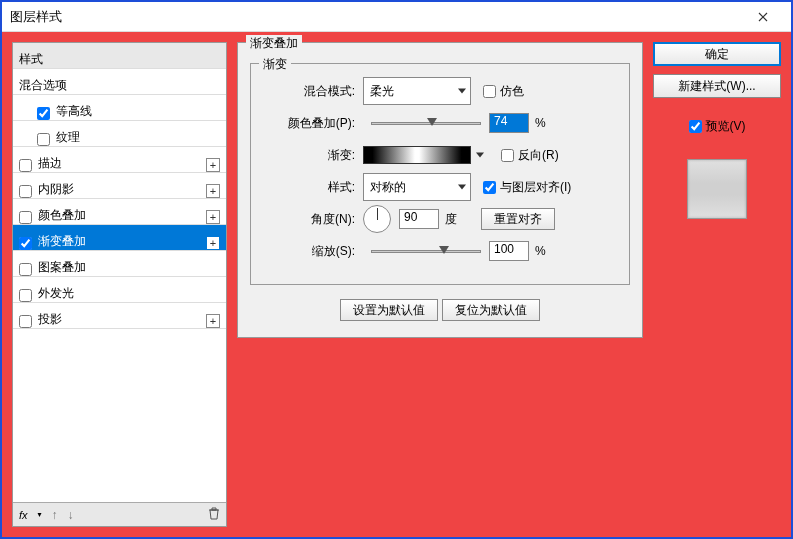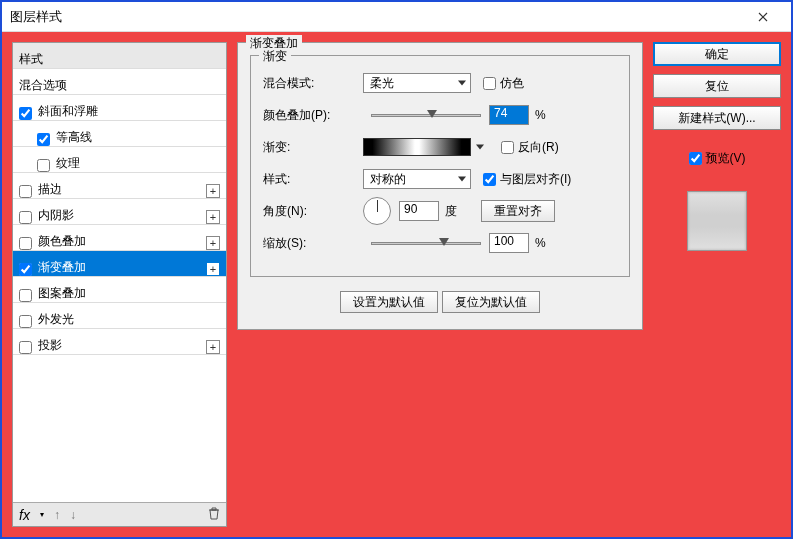--- a/index.html
+++ b/index.html
@@ -14,32 +14,32 @@
 .left-panel { width: 215px; background: #fff; border: 1px solid #999; display: flex; flex-direction: column; position: relative; }
 .left-list { flex: 1; overflow: hidden; }
 .list-item { height: 26px; display: flex; align-items: flex-end; border-bottom: 1px solid #ddd; padding: 0 6px; cursor: pointer; position: relative; }
 .list-item.header { background: #e8e8e8; font-weight: normal; }
 .list-item.sub { padding-left: 24px; }
 .list-item.selected { background: #0078d7; color: #fff; }
 .list-item input[type=checkbox] { margin-right: 6px; }
 .list-item .plus-icon { position: absolute; right: 6px; width: 14px; height: 14px; border: 1px solid #888; background: #fff; display: flex; align-items: center; justify-content: center; line-height: 1; font-size: 11px; color: #333; }
 .list-item.selected .plus-icon { border-color: #0078d7; }
 .left-footer { height: 24px; border-top: 1px solid #aaa; background: #e8e8e8; display: flex; align-items: center; padding: 0 6px; gap: 10px; }
-.left-footer .fx { font-style: italic; font-size: 14px; }
+.left-footer .fx { font-style: italic; font-size: 11px; }
 .left-footer .arrow { color: #777; cursor: pointer; }
 .left-footer .spacer { flex: 1; }
 .left-footer .trash { cursor: pointer; color: #555; }
 
 .center-panel { flex: 1; position: relative; }
 .group { border: 1px solid #999; padding: 12px 12px 16px; position: relative; background: #f0f0f0; }
 .group-title { position: absolute; top: -8px; left: 8px; background: #f0f0f0; padding: 0 4px; font-size: 12px; }
-.inner-group { border: 1px solid #999; padding: 16px 12px 12px; position: relative; }
+.inner-group { border: 1px solid #999; padding: 16px 12px 12px; margin-top: 8px; position: relative; }
 .row { display: flex; align-items: center; margin-bottom: 10px; height: 22px; }
-.row-label { width: 100px; text-align: left; padding-right: 16px; }
-.dropdown { height: 20px; border: 1px solid #888; background: #fff; padding: 0 20px 0 6px; min-width: 108px; position: relative; display: inline-flex; align-items: center; }
+.row-label { width: 100px; text-align: right; padding-right: 8px; }
+.dropdown { height: 28px; border: 1px solid #888; background: #fff; padding: 0 20px 0 6px; min-width: 108px; position: relative; display: inline-flex; align-items: center; }
 .dropdown::after { content: ""; position: absolute; right: 4px; top: 50%; transform: translateY(-50%); width: 0; height: 0; border-left: 4px solid transparent; border-right: 4px solid transparent; border-top: 5px solid #333; }
 .slider-track { width: 110px; height: 3px; background: #ccc; border: 1px solid #888; position: relative; margin: 0 8px; }
 .slider-thumb { position: absolute; top: -5px; width: 0; height: 0; border-left: 5px solid transparent; border-right: 5px solid transparent; border-top: 8px solid #555; }
 .text-input { width: 40px; height: 20px; border: 1px solid #888; background: #fff; padding: 0 4px; text-align: left; }
 .text-input.selected { background: #0078d7; color: #fff; }
 .unit { margin-left: 6px; }
 .cb { margin: 0 4px 0 12px; }
 .gradient-preview { width: 108px; height: 18px; border: 1px solid #333; background: linear-gradient(to right, #000 0%, #000 8%, #fff 48%, #fff 52%, #000 92%, #000 100%); display: inline-block; position: relative; }
 .gradient-preview::after { content: ""; position: absolute; right: -14px; top: 50%; transform: translateY(-50%); width: 0; height: 0; border-left: 4px solid transparent; border-right: 4px solid transparent; border-top: 5px solid #333; }
 .angle-dial { width: 28px; height: 28px; border: 1px solid #888; border-radius: 50%; background: #fff; position: relative; margin-right: 8px; }
@@ -68,24 +68,20 @@
   <div class="content">
 
     <div class="left-panel">
       <div class="left-list">
         <div class="list-item header">
             <span>样式</span>
           </div>
         <div class="list-item">
             <span>混合选项</span>
           </div>
-        <div class="list-item">
-            <input type="checkbox" checked="" style="">
-            <span>斜面和浮雕</span>
-          </div>
         <div class="list-item sub">
             <input type="checkbox" checked="" style="">
             <span>等高线</span>
           </div>
         <div class="list-item sub">
             <input type="checkbox" style="">
             <span>纹理</span>
           </div>
         <div class="list-item">
             <input type="checkbox" style="">
@@ -197,21 +193,20 @@
 
         <div class="btn-row">
           <div class="btn">设置为默认值</div>
           <div class="btn">复位为默认值</div>
         </div>
       </div>
     </div>
 
     <div class="right-panel">
       <div class="right-btn primary">确定</div>
-      <div class="right-btn">复位</div>
       <div class="right-btn">新建样式(W)...</div>
       <div class="preview-row">
         <input type="checkbox" checked="" style="">
         <span>预览(V)</span>
       </div>
       <div class="preview-box"></div>
     </div>
   </div>
 </div>
 

